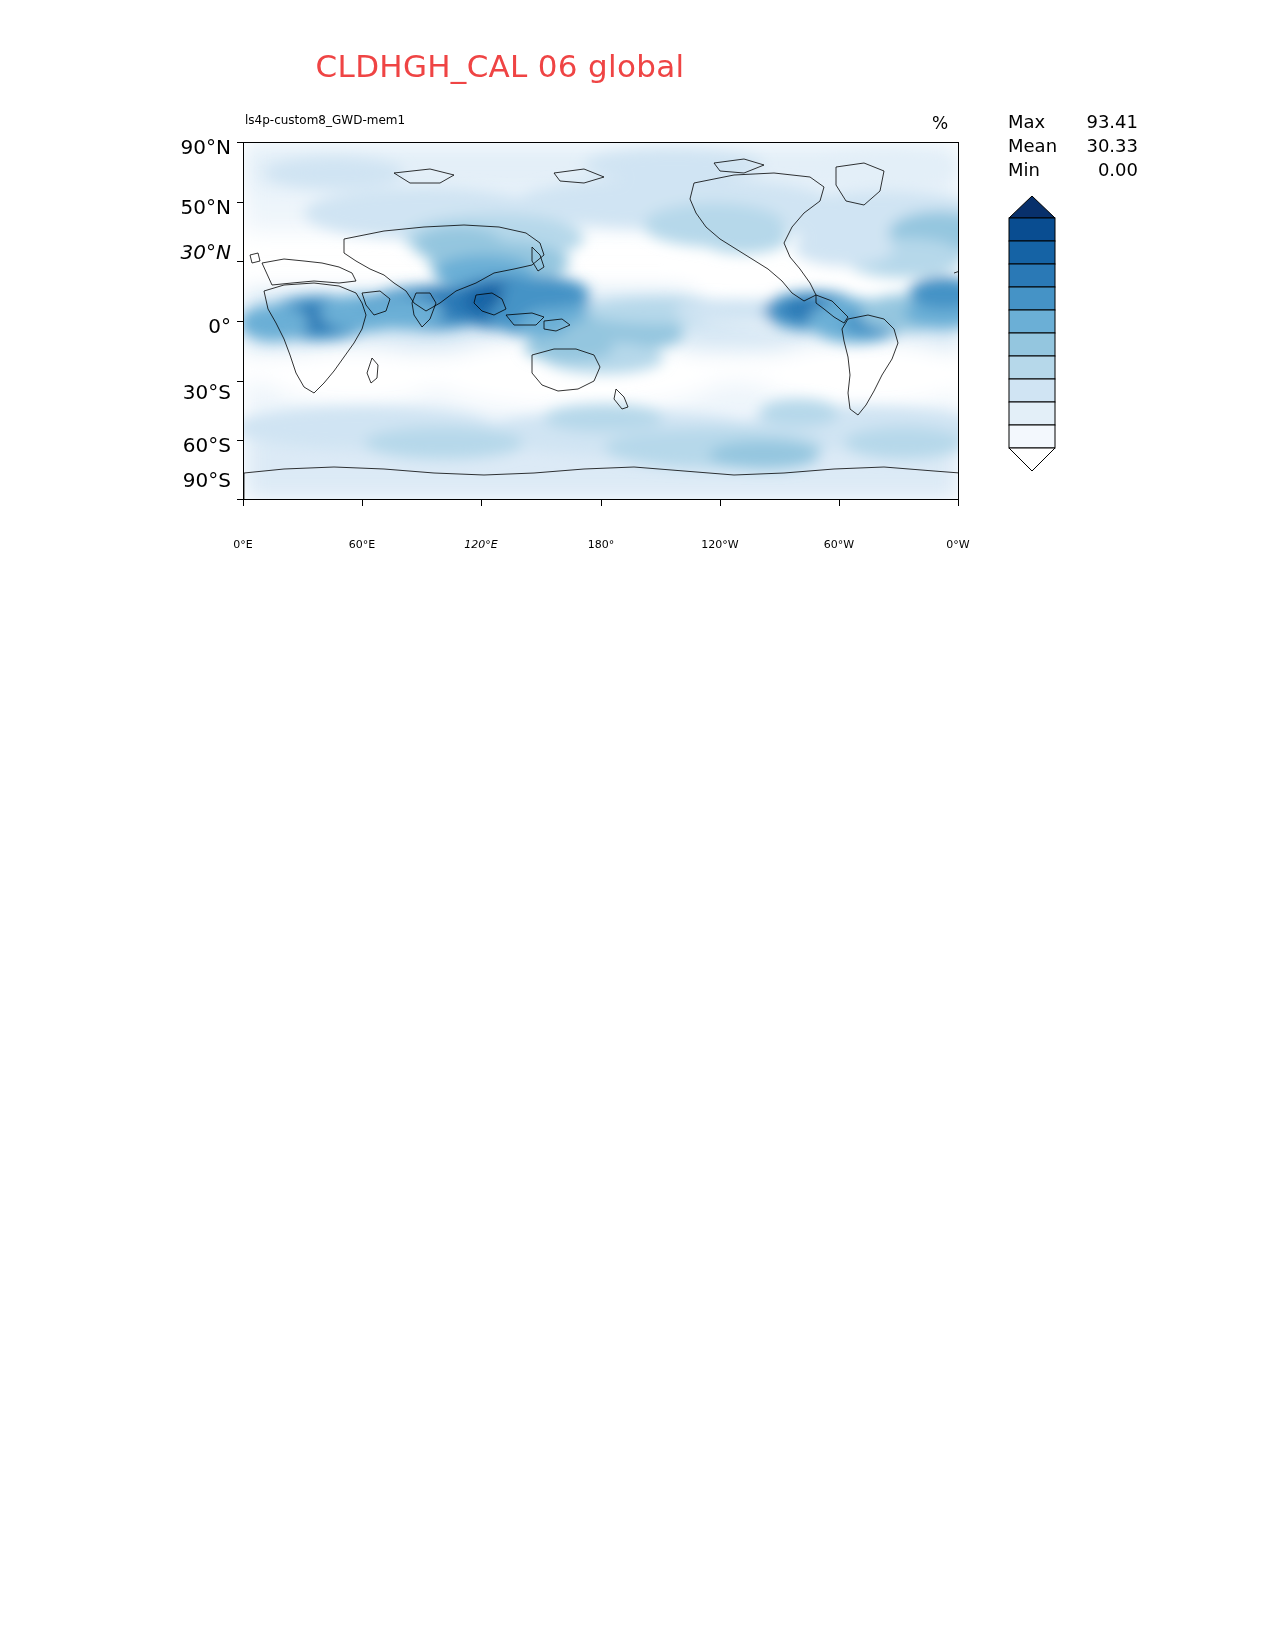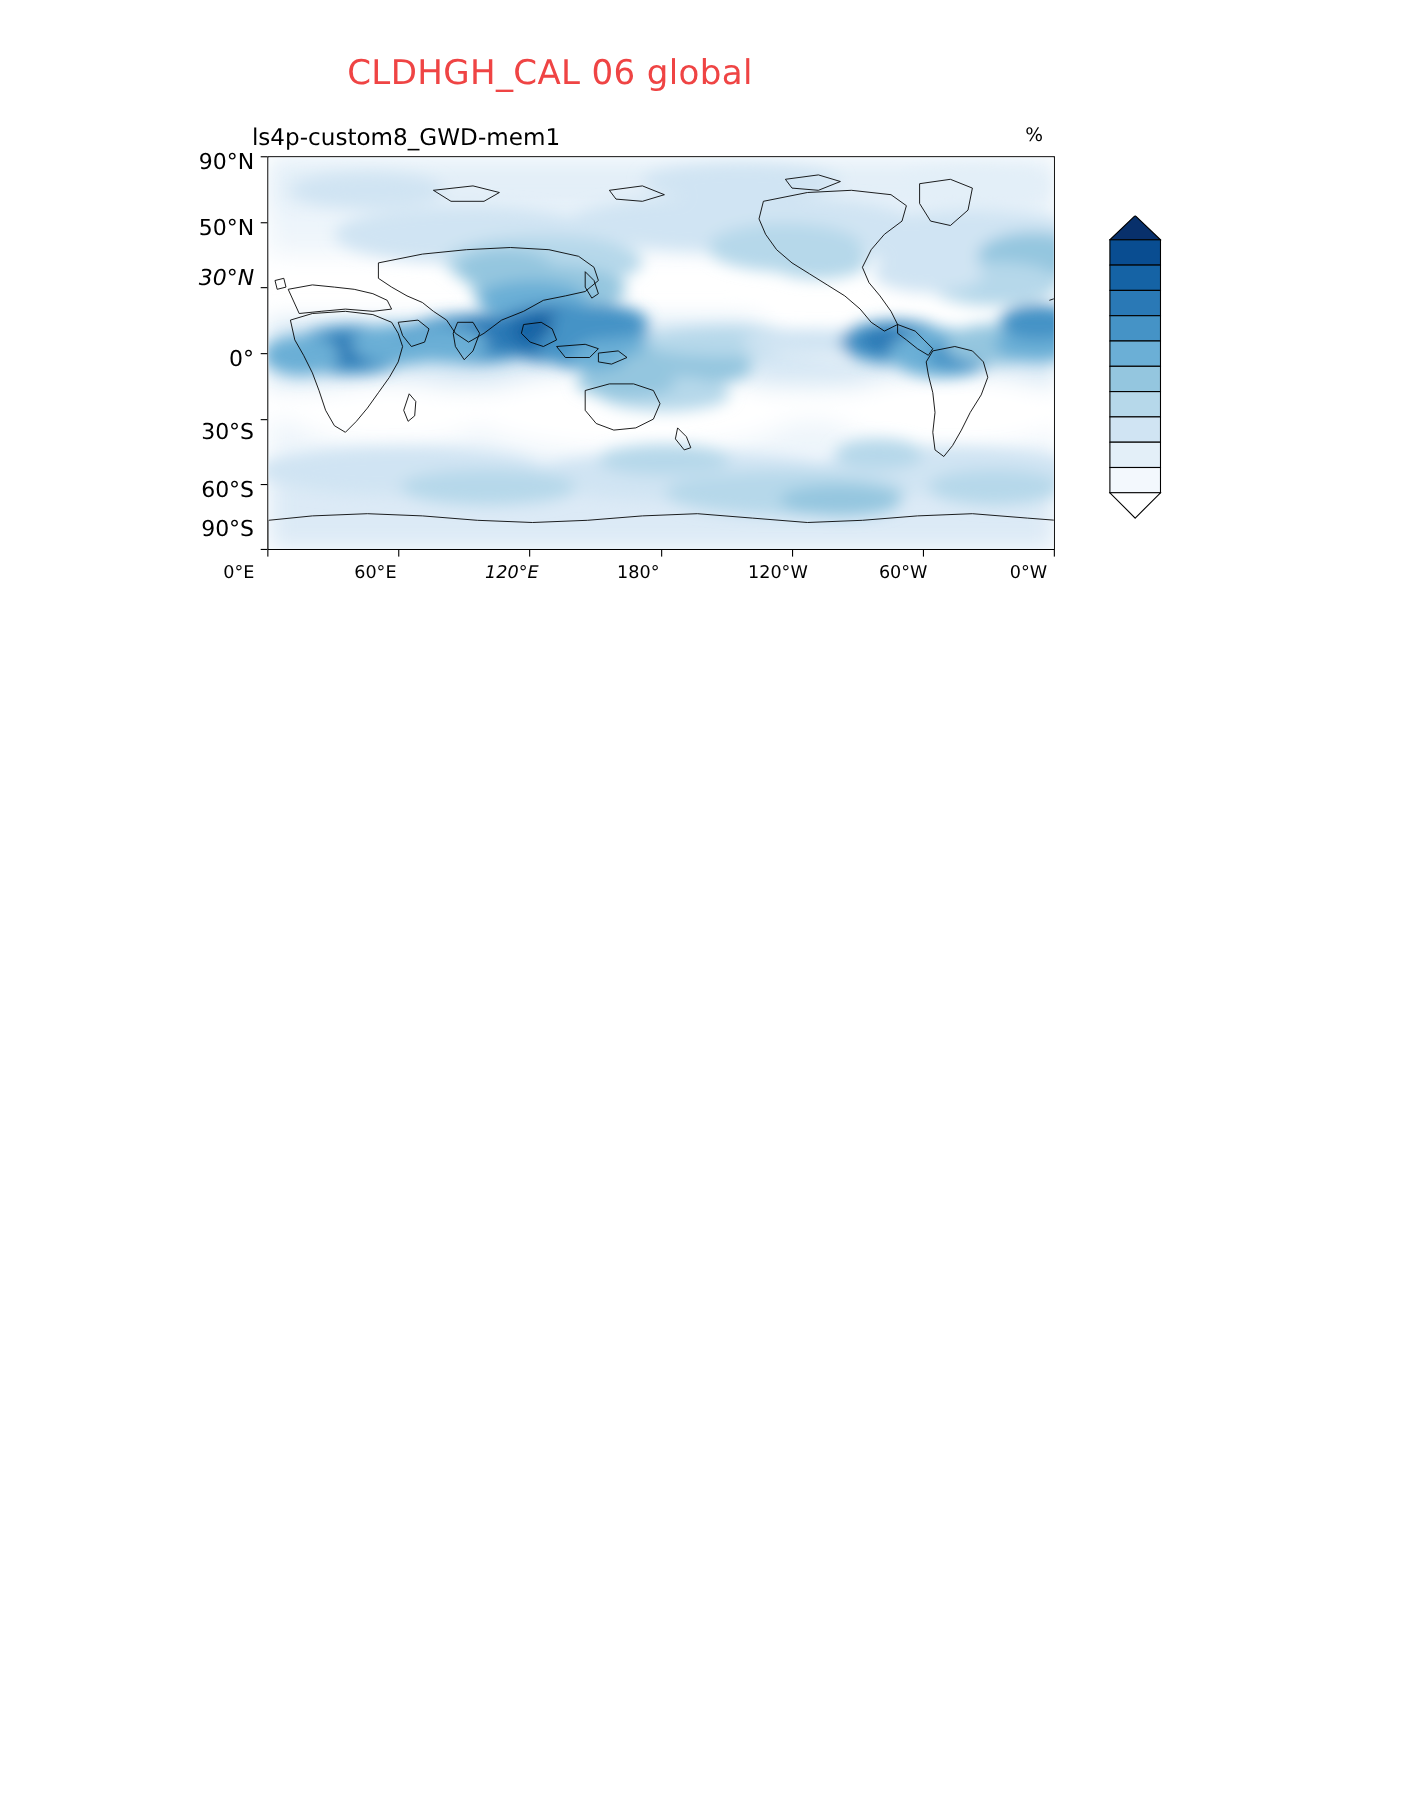--- a/index.html
+++ b/index.html
@@ -28,23 +28,23 @@
     top: 48px;
     width: 1000px;
     text-align: center;
     font-size: 31px;
     font-family: "DejaVu Sans", sans-serif;
     color: #ef4444;
     letter-spacing: 0.3px;
   }
   #subtitle-left {
     position: absolute;
-    left: 229px;
+    left: 245px;
     top: 113px;
-    font-size: 21px;
+    font-size: 12px;
   }
   #units-label {
     position: absolute;
     left: 932px;
     top: 113px;
     font-size: 17px;
   }
   
   .stats {
     position: absolute;
@@ -92,22 +92,24 @@
     width: 56px;
   }
   .ytick-mark {
     position: absolute;
     width: 6px;
     height: 1px;
     background: #000;
   }
   .xtick-label {
     position: absolute;
-    font-size: 16px;
+    font-size: 11px;
+    text-align: center;
     width: 80px;
+    margin-top: 28px;
   }
   .xtick-mark {
     position: absolute;
     width: 1px;
     height: 6px;
     background: #000;
   }
   
   .cbar {
     position: absolute;
@@ -133,20 +135,34 @@
 </style>
 </head>
 <body>
 
 <div class="figure">
 
   <div id="chart-title">CLDHGH_CAL 06 global</div>
   <div id="subtitle-left">ls4p-custom8_GWD-mem1</div>
   <div id="units-label">%</div>
 
+  <div class="stats">
+    <div class="row">
+      <span class="lbl">Max</span>
+      <span class="val">93.41</span>
+    </div>
+    <div class="row">
+      <span class="lbl">Mean</span>
+      <span class="val">30.33</span>
+    </div>
+    <div class="row">
+      <span class="lbl">Min</span>
+      <span class="val">0.00</span>
+    </div>
+  </div>
 
   <div class="map-frame">
     <svg width="716" height="358" viewBox="0 0 716 358">
       <defs>
 
         <filter id="soft" x="-20%" y="-20%" width="140%" height="140%">
           <feGaussianBlur stdDeviation="7"></feGaussianBlur>
         </filter>
         <filter id="soft2" x="-20%" y="-20%" width="140%" height="140%">
           <feGaussianBlur stdDeviation="11"></feGaussianBlur>

